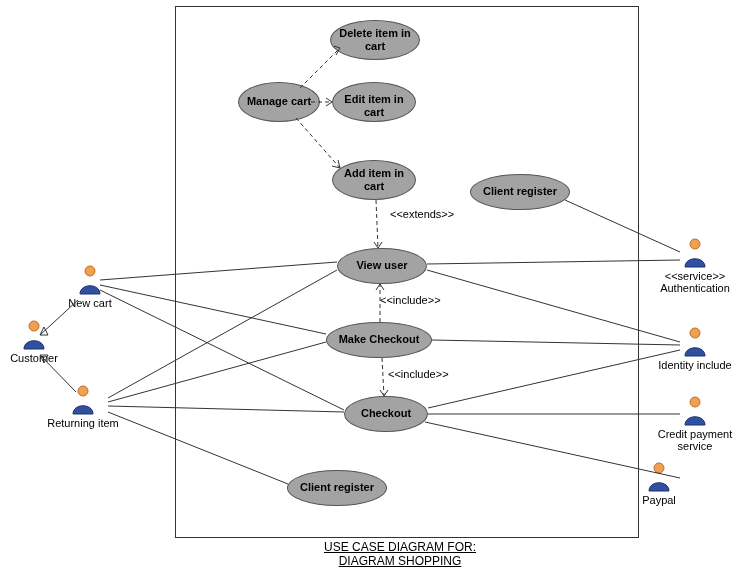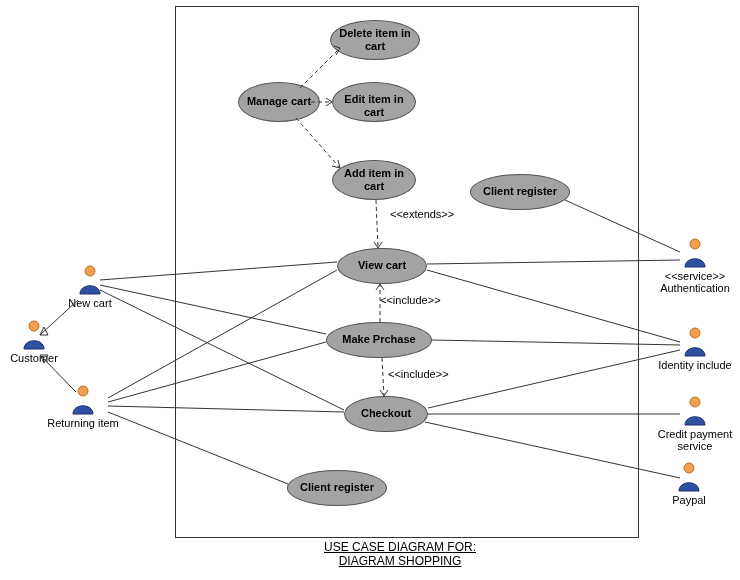--- a/index.html
+++ b/index.html
@@ -90,24 +90,24 @@
 <div class="usecase" style="left:332px; top:82px; width:84px; height:40px;align-items:flex-end;">
     <span>Edit item in cart</span>
   </div>
 <div class="usecase" style="left:332px; top:160px; width:84px; height:40px;">
     <span>Add item in cart</span>
   </div>
 <div class="usecase" style="left:470px; top:174px; width:100px; height:36px;">
     <span>Client register</span>
   </div>
 <div class="usecase" style="left:337px; top:248px; width:90px; height:36px;">
-    <span>View cart</span>
+    <span>View user</span>
   </div>
 <div class="usecase" style="left:326px; top:322px; width:106px; height:36px;">
-    <span>Make Prchase</span>
+    <span>Make Checkout</span>
   </div>
 <div class="usecase" style="left:344px; top:396px; width:84px; height:36px;text-align:right;">
     <span>Checkout</span>
   </div>
 <div class="usecase" style="left:287px; top:470px; width:100px; height:36px;">
     <span>Client register</span>
   </div>
 
 <div class="actor" style="left:-6px; top:320px;">
   <div class="icon"><svg viewBox="0 0 24 30">
@@ -146,21 +146,21 @@
       </svg></div>
   <div>Identity include</div>
 </div>
 <div class="actor" style="left:645px; top:396px; width:100px;">
   <div class="icon"><svg viewBox="0 0 24 30">
         <circle cx="12" cy="6" r="5" fill="#f0a050" stroke="#c07020"></circle>
         <path d="M2 29 C2 18 22 18 22 29 Z" fill="#3050a0" stroke="#203070"></path>
       </svg></div>
   <div>Credit payment service</div>
 </div>
-<div class="actor" style="left:644px; top:462px; width:90px;">
+<div class="actor" style="left:614px; top:462px; width:90px;">
   <div class="icon"><svg viewBox="0 0 24 30">
         <circle cx="12" cy="6" r="5" fill="#f0a050" stroke="#c07020"></circle>
         <path d="M2 29 C2 18 22 18 22 29 Z" fill="#3050a0" stroke="#203070"></path>
       </svg></div>
   <div>Paypal</div>
 </div>
 
 <div class="label" style="left:342px; top:208px;margin-left:48px;"><span>&lt;&lt;extends&gt;&gt;</span></div>
 <div class="label" style="left:380px; top:294px;"><span>&lt;&lt;include&gt;&gt;</span></div>
 <div class="label" style="left:388px; top:368px;"><span>&lt;&lt;include&gt;&gt;</span></div>

